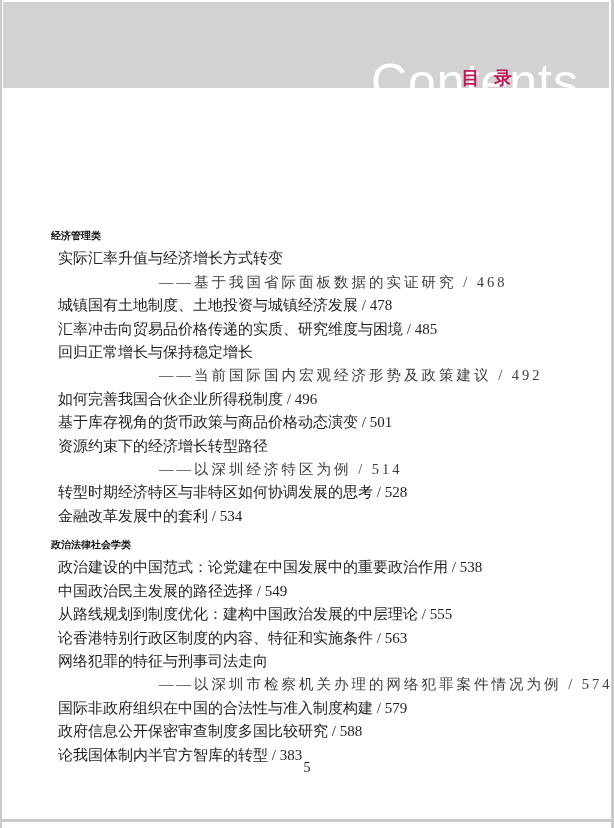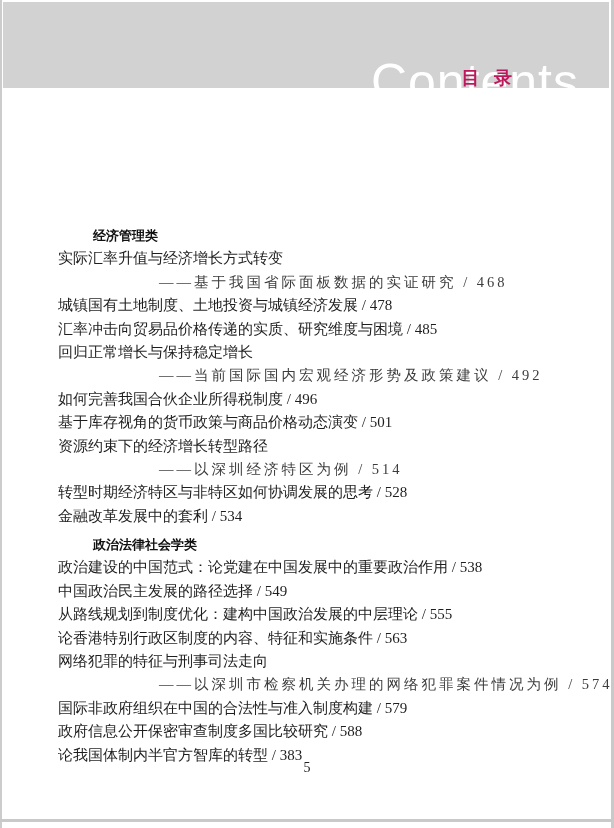--- a/index.html
+++ b/index.html
@@ -65,23 +65,23 @@
     width: 614px;
   }
   .row {
     height: 23.4px;
     line-height: 23.4px;
     font-size: 15px;
     color: #1e1e1e;
     white-space: nowrap;
   }
   .row.section {
-    padding-left: 93px;
+    padding-left: 51px;
     font-weight: bold;
-    font-size: 13px;
+    font-size: 10px;
     color: #111111;
   }
   .row.section.second {
     margin-top: 5px;
   }
   .row.item {
     padding-left: 58px;
   }
   .row.sub {
     padding-left: 147px;

